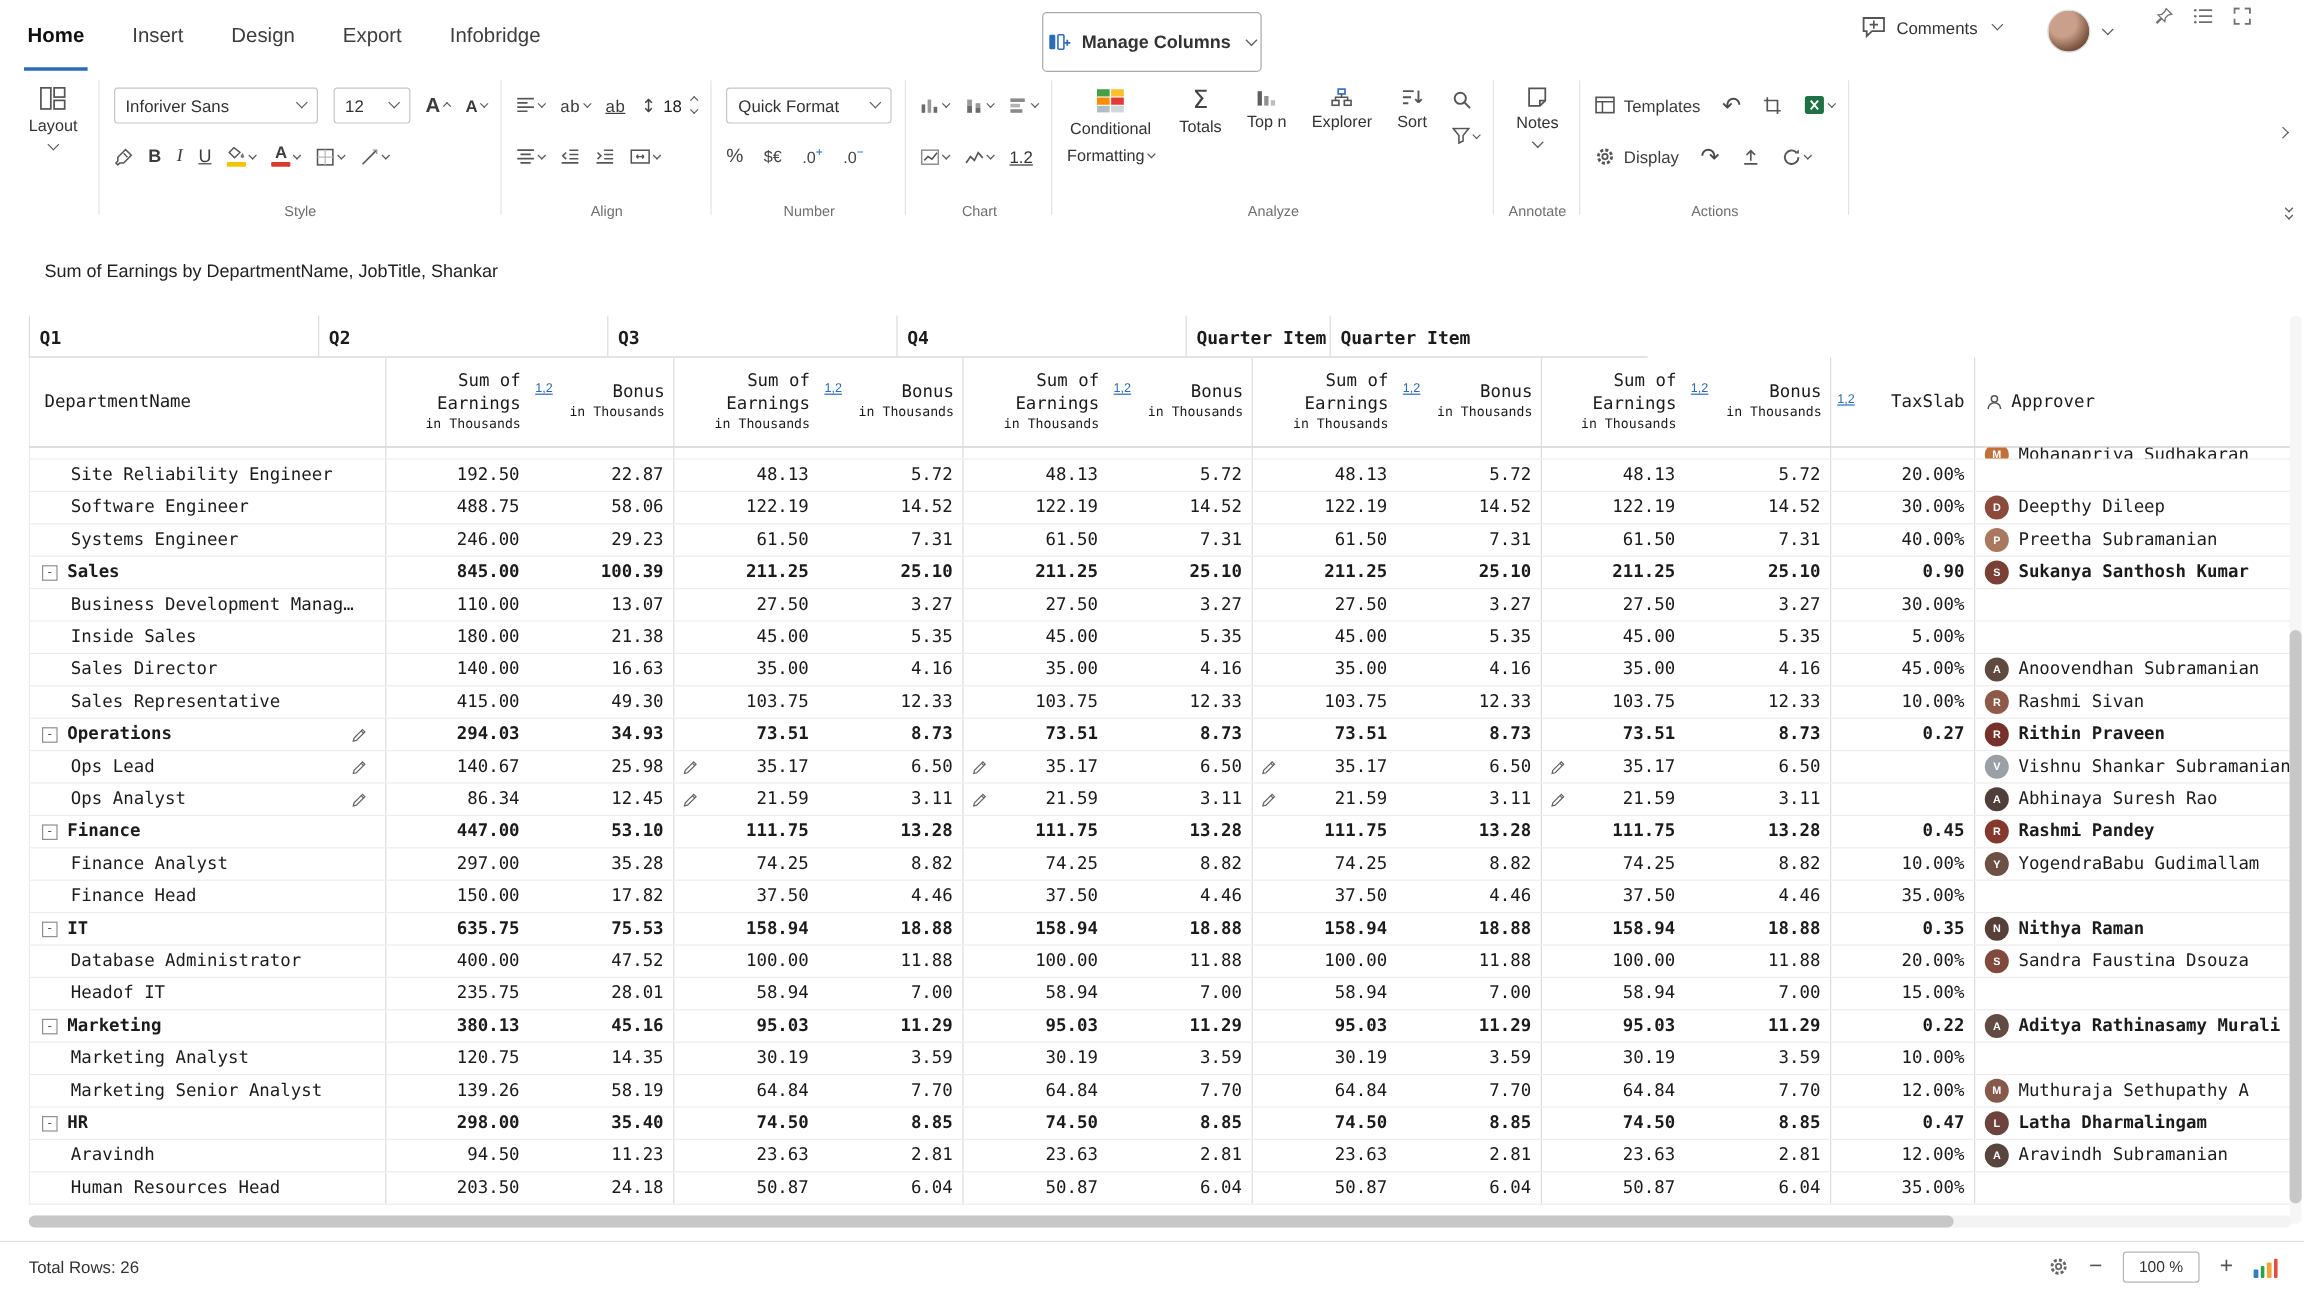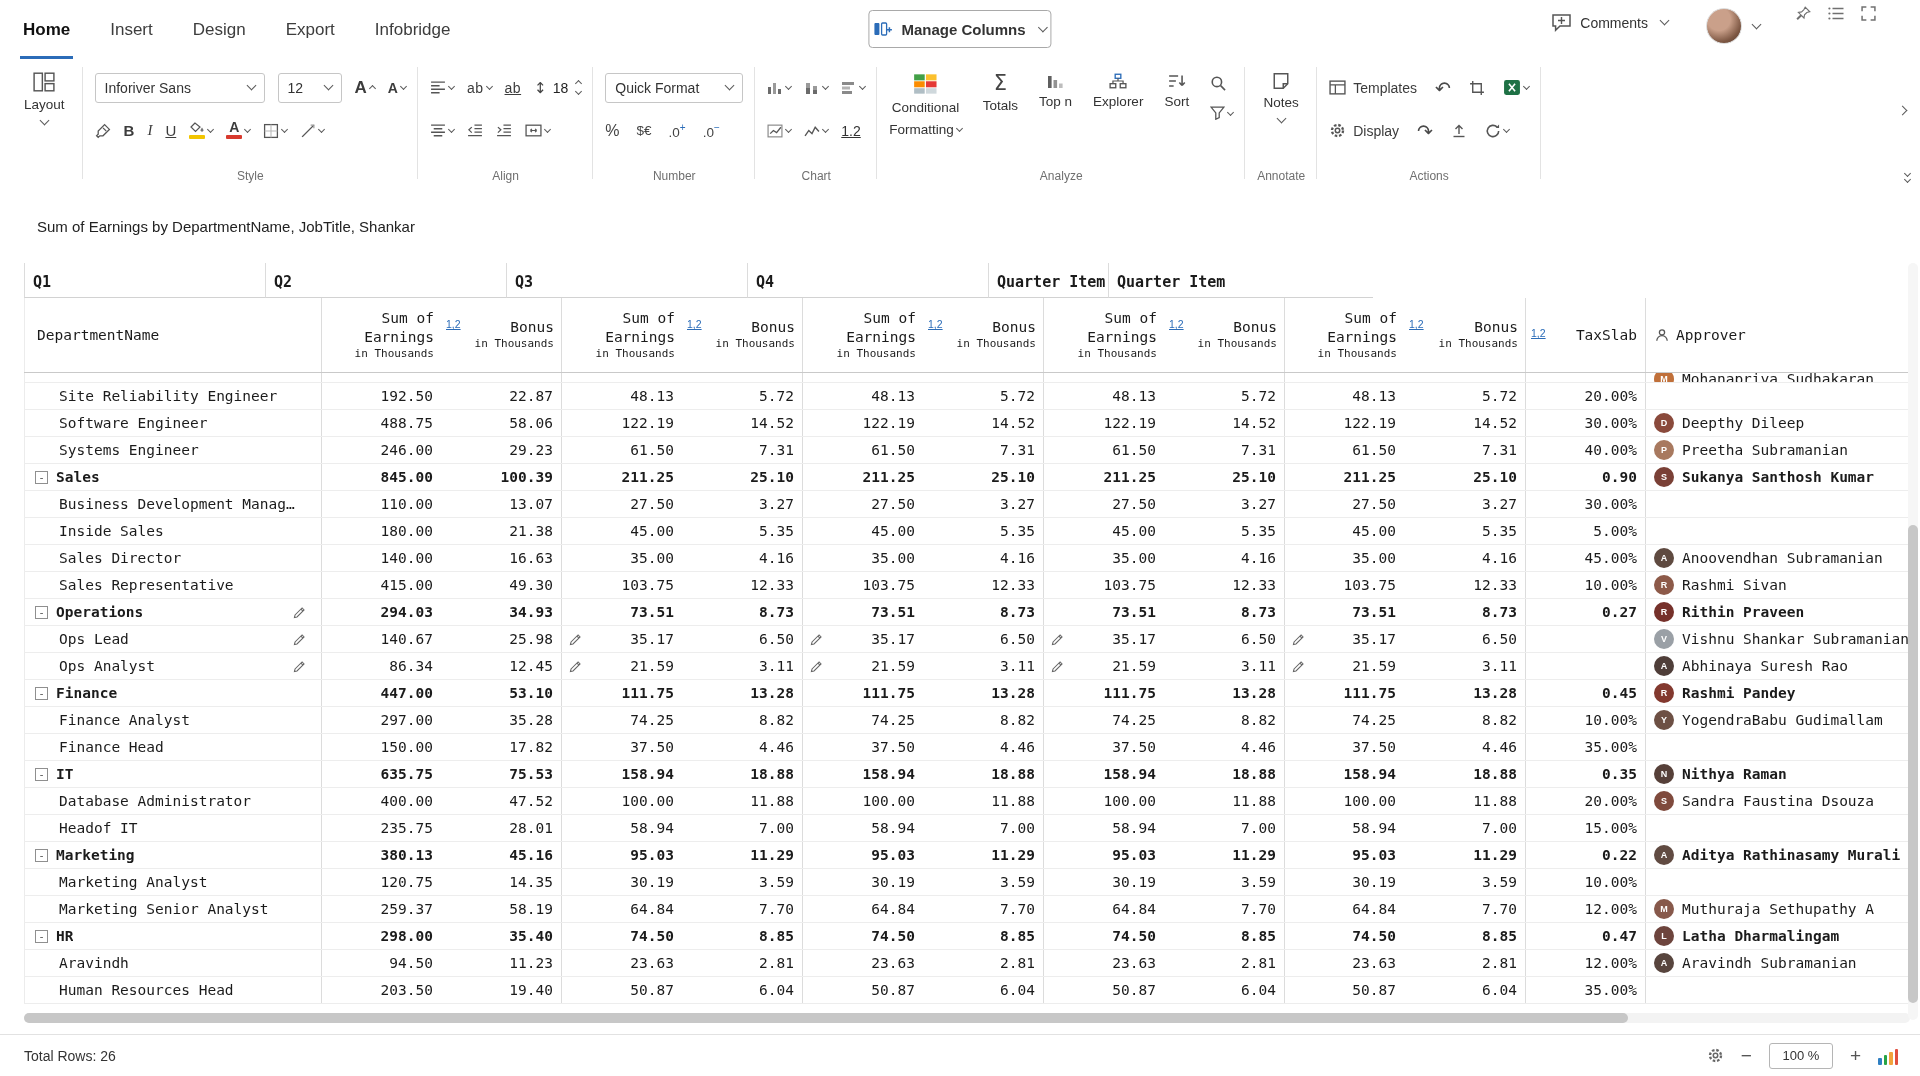--- a/index.html
+++ b/index.html
@@ -7,21 +7,21 @@
   font-family:"Liberation Sans",sans-serif;color:#222}
 button{background:none;border:none;font-family:inherit;cursor:pointer;padding:0;color:#3c3c3c}
 svg{display:block}
 .app{position:relative;width:1920px;height:1076px;overflow:hidden;background:#fff}
 
 
 .topbar{position:relative;height:59px;display:flex;align-items:center}
 .tabs{display:flex;gap:34px;padding-left:20px;height:100%;align-items:stretch}
 .tab{font-size:17px;color:#3d3d3d;display:flex;align-items:center;padding:0 3px;cursor:pointer}
 .tab.active{font-weight:bold;color:#101010;box-shadow:inset 0 -3px 0 #2b6cb8}
-.manage{position:absolute;left:50%;transform:translateX(-50%);top:10px;height:38px;display:flex;
+.manage{position:absolute;left:50%;transform:translateX(-50%);top:10px;height:50px;display:flex;
   align-items:center;gap:9px;border:1px solid #a9a9a9;border-radius:4px;padding:0 4px;
   font-size:15px;font-weight:600;color:#333;background:#fff}
 .corner-icons{position:absolute;top:6px;right:44px;display:flex;gap:17px;align-items:center}
 .top-right{position:absolute;right:252px;top:13px;display:flex;align-items:flex-end;gap:10px;font-size:15px;color:#333}
 .avatar-btn{position:absolute;right:160px;top:8px;display:flex;align-items:center;gap:6px}
 .uav{width:36px;height:36px;border-radius:50%;background:radial-gradient(circle at 35% 30%,#caa08a 0 35%,#7d5743 70%,#54382c);border:1px solid #ddd}
 
 
 .chv{width:7px;height:7px;border-right:1.5px solid #5a5a5a;border-bottom:1.5px solid #5a5a5a;
   transform:rotate(45deg);display:inline-block;margin-left:5px;margin-top:-4px;flex:none}
@@ -1563,21 +1563,21 @@
             <span class="v">10.00%</span>
           </div>
           <div class="td appr sep" style="width:265px"></div>
         </div>
         <div class="tr body">
           <div class="td c0 labelc">
             <span class="ind"></span>
             <span class="lbl">Marketing Senior Analyst</span>
           </div>
           <div class="td num sep" style="width:120px">
-            <span class="v">259.37</span>
+            <span class="v">139.26</span>
           </div>
           <div class="td num " style="width:120px">
             <span class="v">58.19</span>
           </div>
           <div class="td num sep" style="width:121px">
             <span class="v">64.84</span>
           </div>
           <div class="td num " style="width:120px">
             <span class="v">7.70</span>
           </div>
@@ -1695,21 +1695,21 @@
         </div>
         <div class="tr body">
           <div class="td c0 labelc">
             <span class="ind"></span>
             <span class="lbl">Human Resources Head</span>
           </div>
           <div class="td num sep" style="width:120px">
             <span class="v">203.50</span>
           </div>
           <div class="td num " style="width:120px">
-            <span class="v">19.40</span>
+            <span class="v">24.18</span>
           </div>
           <div class="td num sep" style="width:121px">
             <span class="v">50.87</span>
           </div>
           <div class="td num " style="width:120px">
             <span class="v">6.04</span>
           </div>
           <div class="td num sep" style="width:121px">
             <span class="v">50.87</span>
           </div>

